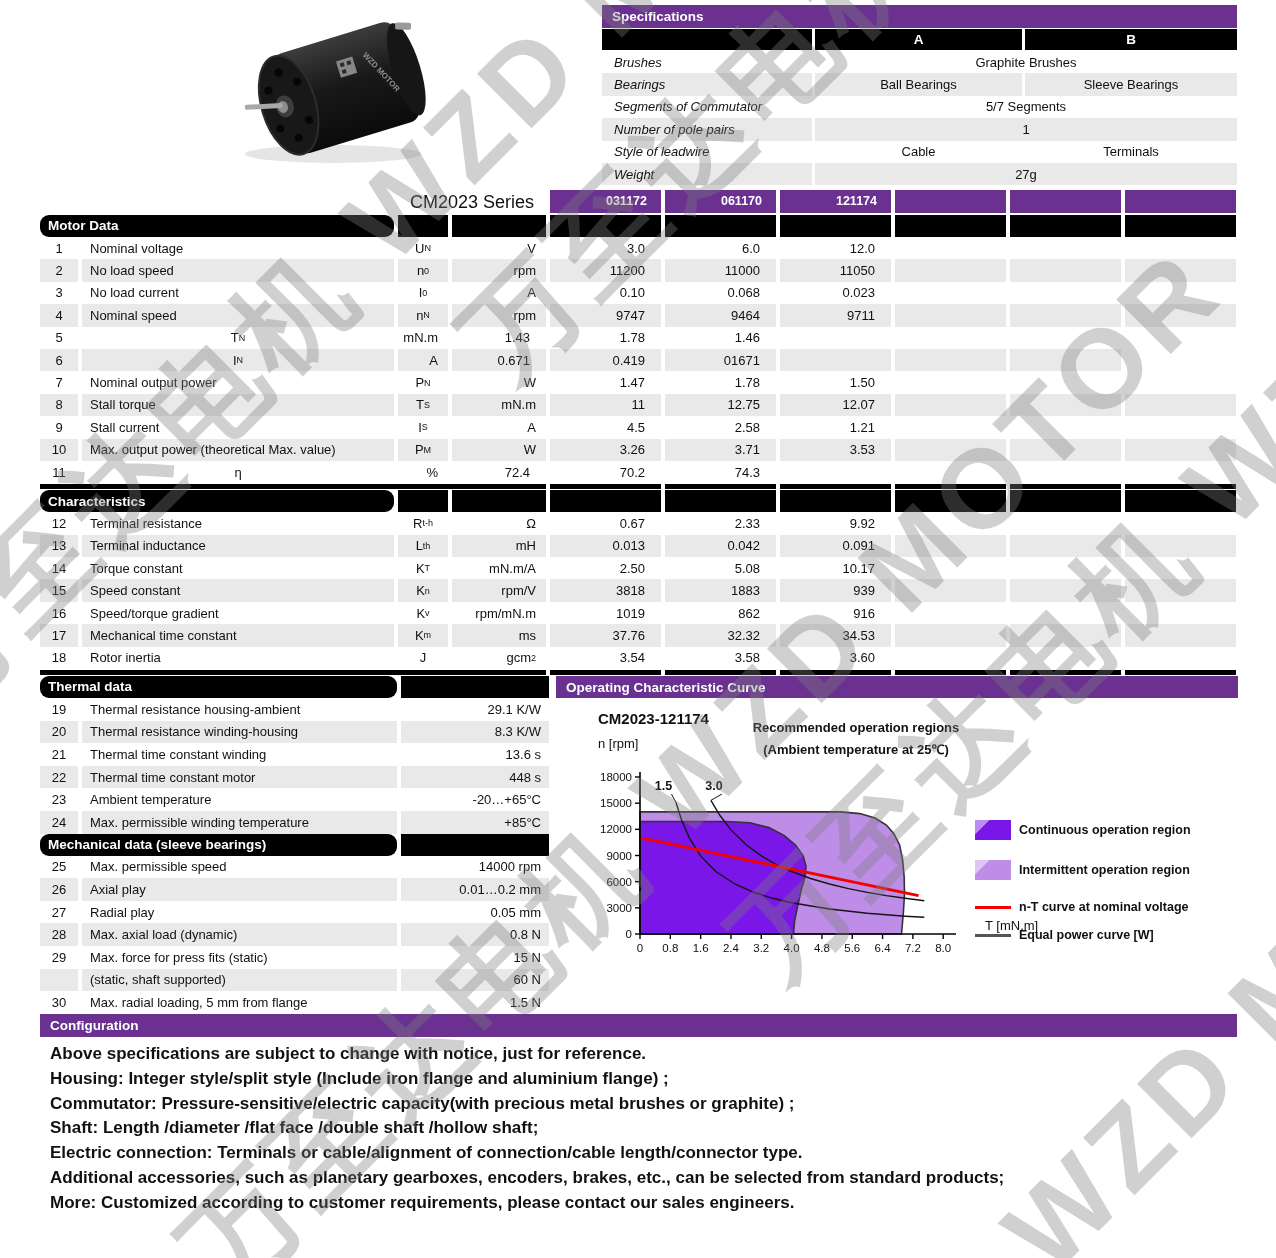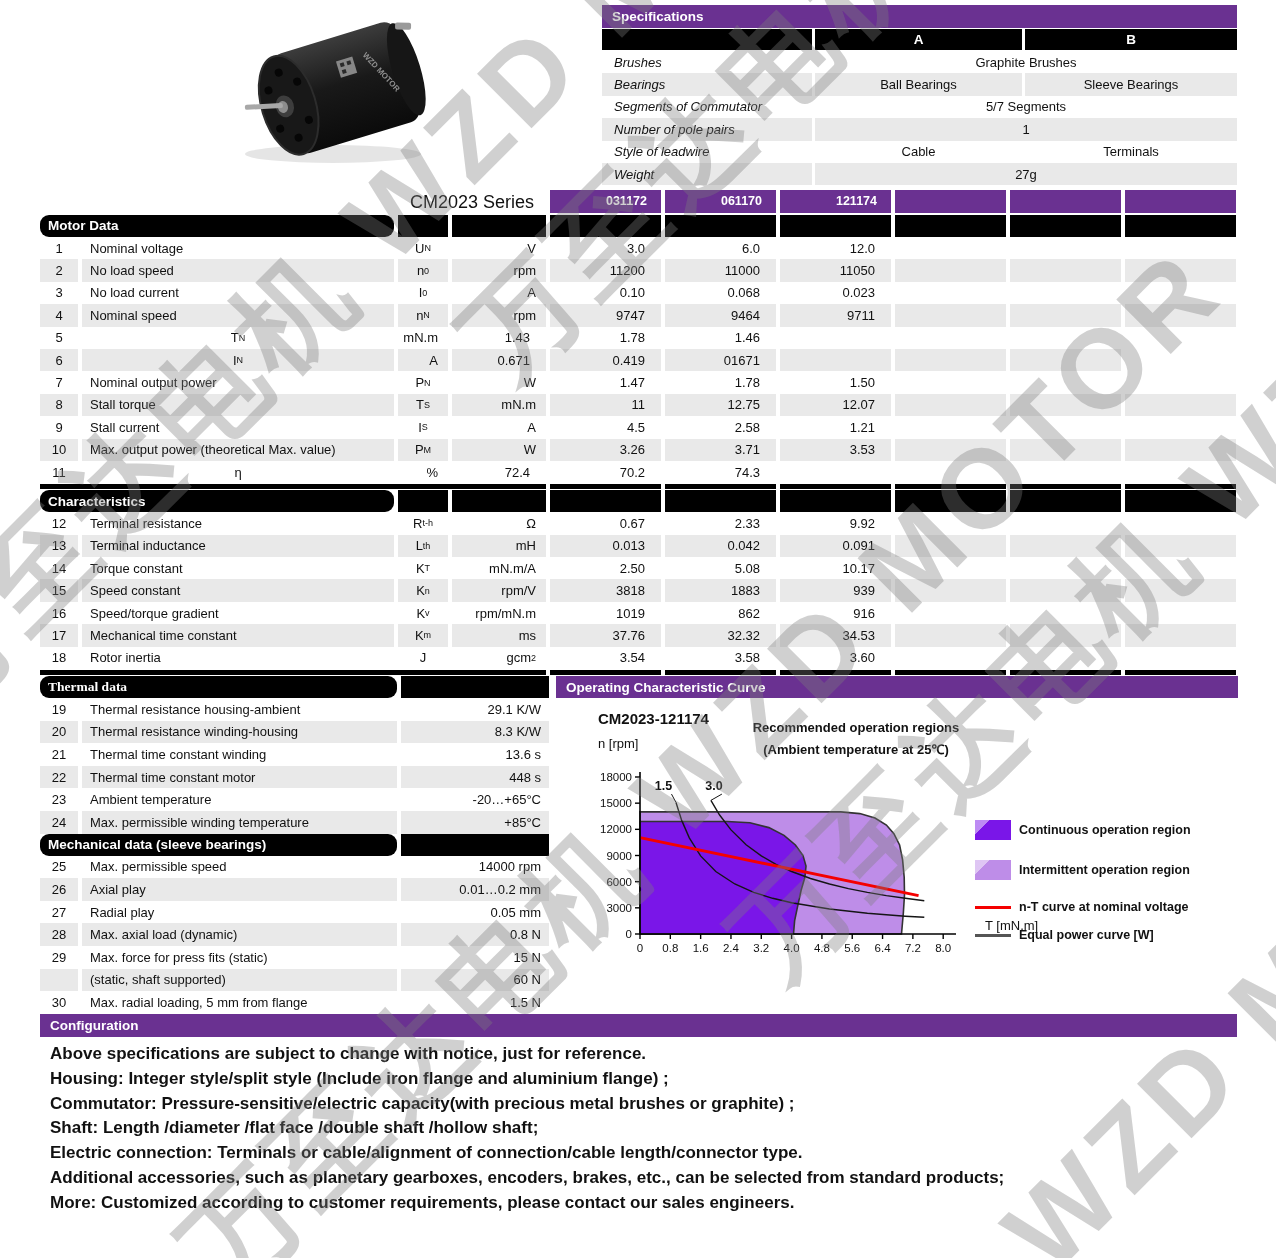--- a/index.html
+++ b/index.html
@@ -392,21 +392,21 @@
         <div class="black"></div>
         <div class="black"></div>
         <div class="black"></div>
         <div class="black"></div>
         <div class="black"></div>
       </div>
     </div>
 
   <div class="abs" style="left:40px;top:676px;width:509px;" id="left-tables">
       <div class="grid-row lt-grid h-head">
-        <div class="c black head-label" style="grid-column: 1 / 3; font-family: Liberation Serif, serif;">Thermal data</div>
+        <div class="c black head-label" style="grid-column: 1 / 3;">Thermal data</div>
         <div class="c black"></div>
       </div>
       <div class="grid-row lt-grid h-lrow">
         <div class="c num">19</div>
         <div class="c nm">Thermal resistance housing-ambient</div>
         <div class="c lval">29.1 K/W</div>
       </div>
       <div class="grid-row lt-grid h-lrow">
         <div class="c num bg-g">20</div>
         <div class="c nm bg-g">Thermal resistance winding-housing</div>

